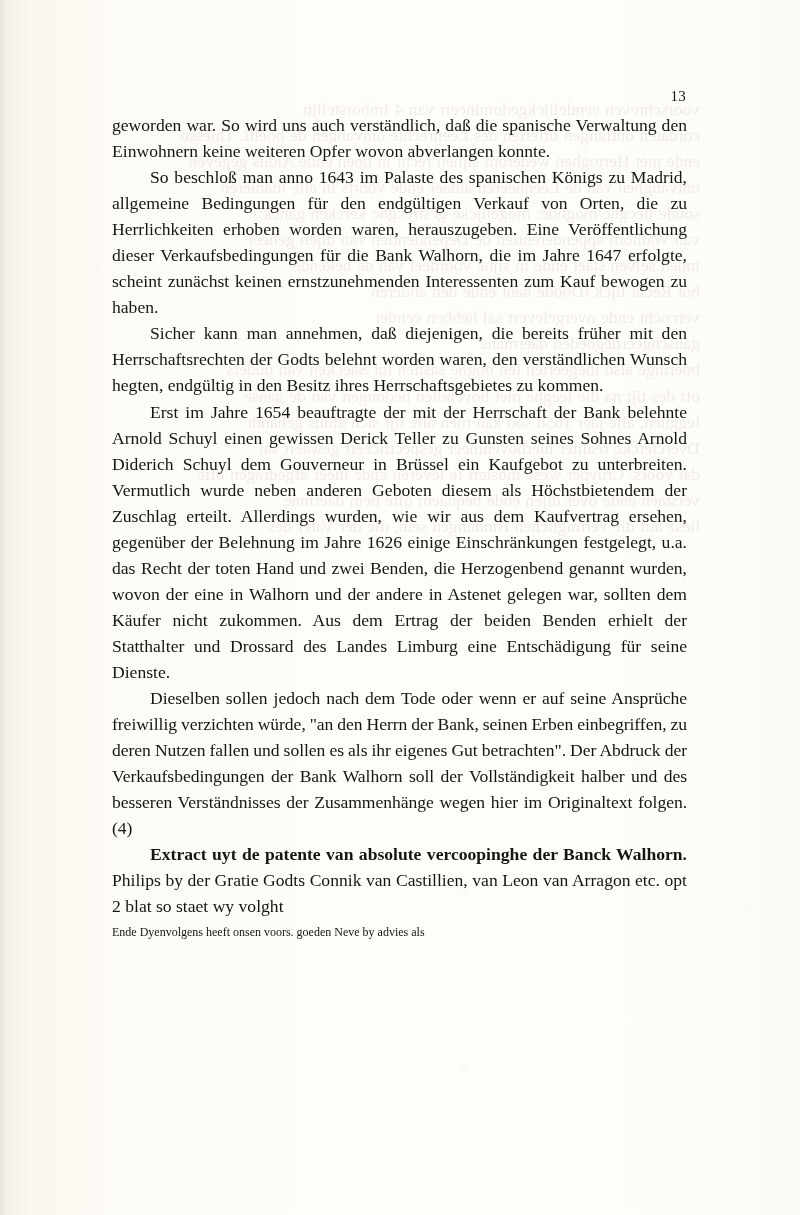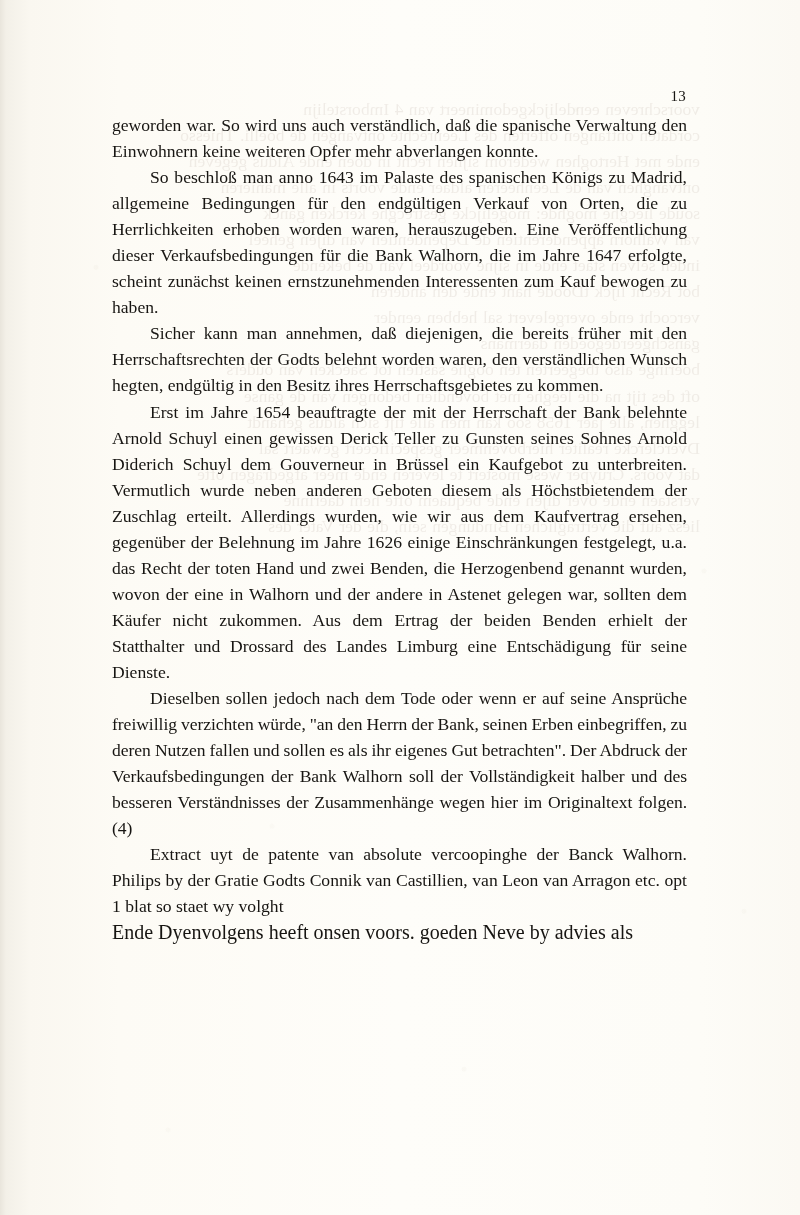--- a/index.html
+++ b/index.html
@@ -85,25 +85,25 @@
     text-align: justify;
     text-justify: inter-word;
     text-indent: 38px;
     hyphens: none;
   }
   p.para.noindent { text-indent: 0; }
   p.para.tight { word-spacing: -0.9px; letter-spacing: -0.05px; }
   p.para + p.para { margin-top: 0; }
 
   .extract { margin-top: 0; }
-  .extract .lead { font-weight: normal; }
+  .extract .lead { font-weight: bold; }
 
   .line-plain {
     margin: 0;
-    font-size: 20px;
+    font-size: 12px;
     line-height: 26.05px;
     text-align: left;
     text-indent: 0;
   }
 </style>
 </head>
 <body>
 
 <div class="page">
 
@@ -124,28 +124,28 @@
 dat voors. Cruyper wese mostert te leveren ende meer afgedragen ofte
 verstaen ende over dijen ende bequaem ofte hem daerinne
 liesz auf die vertraglichen Bindungen sein, die der Vater des</div>
 
   <div class="grain"></div>
 
   <div class="pageno">13</div>
 
   <div class="body">
 
-    <p class="para noindent">geworden war. So wird uns auch verständlich, daß die spanische Verwaltung den Einwohnern keine weiteren Opfer mehr abverlangen konnte.</p>
+    <p class="para noindent">geworden war. So wird uns auch verständlich, daß die spanische Verwaltung den Einwohnern keine weiteren Opfer wovon abverlangen konnte.</p>
 
     <p class="para">So beschloß man anno 1643 im Palaste des spanischen Königs zu Madrid, allgemeine Bedingungen für den endgültigen Verkauf von Orten, die zu Herrlichkeiten erhoben worden waren, herauszugeben. Eine Veröffentlichung dieser Verkaufsbedingungen für die Bank Walhorn, die im Jahre 1647 erfolgte, scheint zunächst keinen ernstzunehmenden Interessenten zum Kauf bewogen zu haben.</p>
 
     <p class="para">Sicher kann man annehmen, daß diejenigen, die bereits früher mit den Herrschaftsrechten der Godts belehnt worden waren, den verständlichen Wunsch hegten, endgültig in den Besitz ihres Herrschaftsgebietes zu kommen.</p>
 
     <p class="para">Erst im Jahre 1654 beauftragte der mit der Herrschaft der Bank belehnte Arnold Schuyl einen gewissen Derick Teller zu Gunsten seines Sohnes Arnold Diderich Schuyl dem Gouverneur in Brüssel ein Kaufgebot zu unterbreiten. Vermutlich wurde neben anderen Geboten diesem als Höchstbietendem der Zuschlag erteilt. Allerdings wurden, wie wir aus dem Kaufvertrag ersehen, gegenüber der Belehnung im Jahre 1626 einige Einschränkungen festgelegt, u.a. das Recht der toten Hand und zwei Benden, die Herzogenbend genannt wurden, wovon der eine in Walhorn und der andere in Astenet gelegen war, sollten dem Käufer nicht zukommen. Aus dem Ertrag der beiden Benden erhielt der Statthalter und Drossard des Landes Limburg eine Entschädigung für seine Dienste.</p>
 
     <p class="para tight">Dieselben sollen jedoch nach dem Tode oder wenn er auf seine Ansprüche freiwillig verzichten würde, "an den Herrn der Bank, seinen Erben einbegriffen, zu deren Nutzen fallen und sollen es als ihr eigenes Gut betrachten". Der Abdruck der Verkaufsbedingungen der Bank Walhorn soll der Vollständigkeit halber und des besseren Verständnisses der Zusammenhänge wegen hier im Originaltext folgen. (4)</p>
 
-    <p class="para extract"><span class="lead">Extract uyt de patente van absolute vercoopinghe der Banck Walhorn.</span><span> Philips by der Gratie Godts Connik van Castillien, van Leon van Arragon etc. opt 1 blat so staet wy volght</span></p>
+    <p class="para extract"><span class="lead">Extract uyt de patente van absolute vercoopinghe der Banck Walhorn.</span><span> Philips by der Gratie Godts Connik van Castillien, van Leon van Arragon etc. opt 2 blat so staet wy volght</span></p>
 
     <p class="line-plain">Ende Dyenvolgens heeft onsen voors. goeden Neve by advies als</p>
 
   </div>
 </div>
 
 </body></html>

